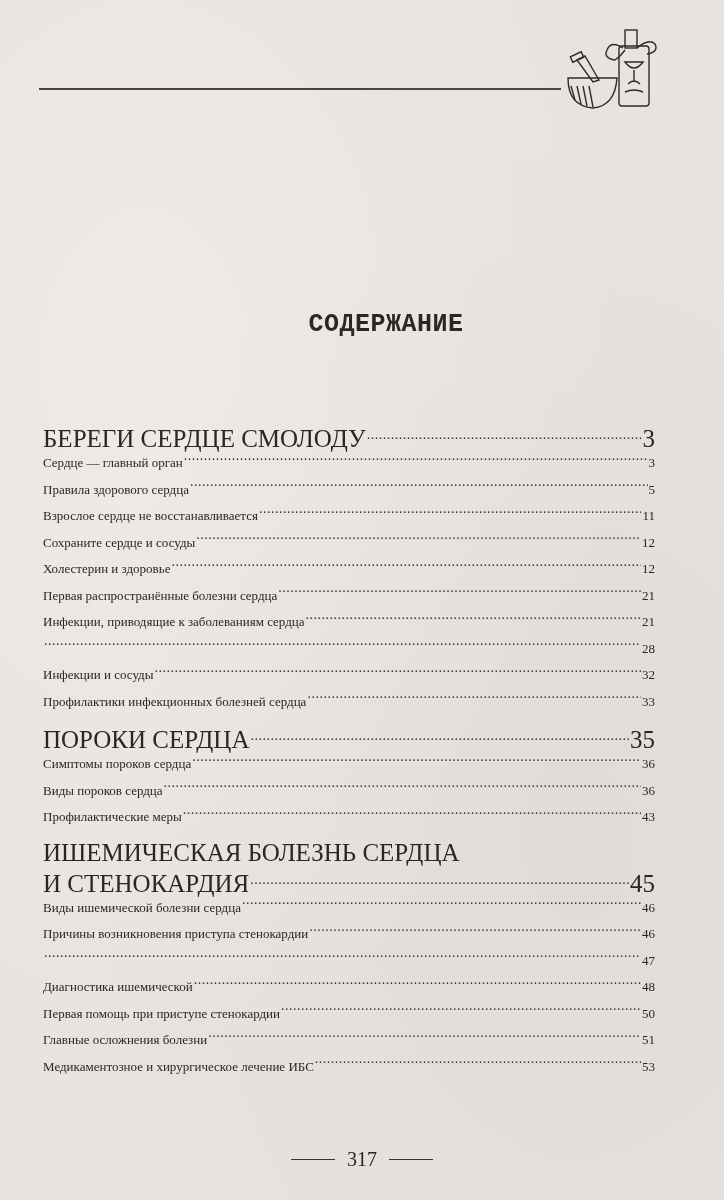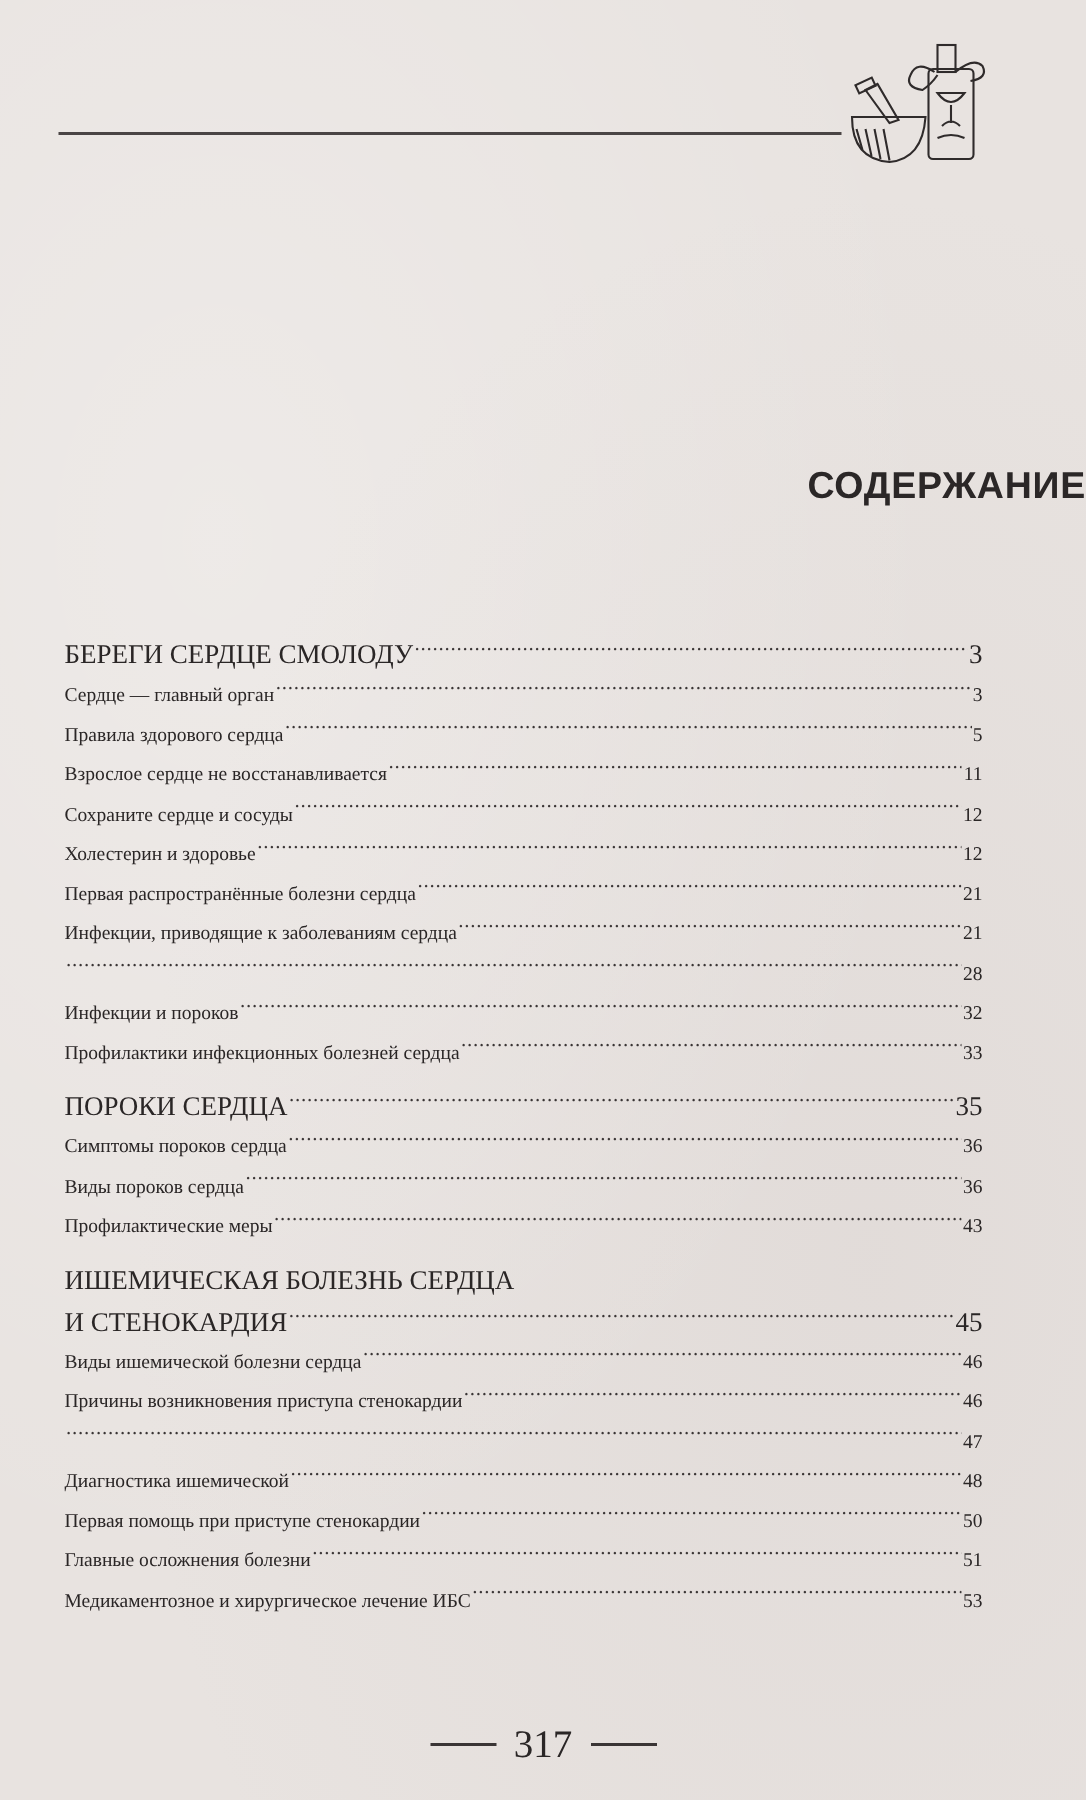--- a/index.html
+++ b/index.html
@@ -19,50 +19,50 @@
   }
   .header-rule {
     position: absolute; left: 39px; top: 88px; width: 522px; height: 2px;
     background: #4a4545;
   }
   .mortar-icon {
     position: absolute; left: 563px; top: 20px; width: 120px; height: 90px;
   }
   .title {
     position: absolute; left: 0; right: 0; top: 310px;
-    text-align: right;
-    font-family: Liberation Sans, sans-serif;
+    text-align: center;
+    font-family: Liberation Mono, monospace;
     font-weight: bold; font-size: 25px; letter-spacing: 0.5px;
     color: #2b2727;
     margin-left: 48px;
   }
   .toc { position: absolute; left: 43px; width: 612px; top: 422px; }
   .row {
     display: flex; align-items: baseline;
     font-size: 13px; line-height: 26.5px; height: 26.5px;
     white-space: nowrap;
   }
-  .row.section { font-size: 18px; line-height: 28px; height: 28px; text-align: center; }
+  .row.section { font-size: 25px; line-height: 28px; height: 28px; text-align: center; }
   .row.section.first { margin-top: 0; }
   .row.section.gap { margin-top: 8px; }
   .row .label { flex: 0 0 auto; }
   .row .dots {
     flex: 1 1 auto; overflow: hidden; margin: 0 1px;
     position: relative; height: 1em;
   }
   .row .dots::after {
     content: "................................................................................................................................................................................";
     position: absolute; left: 0; bottom: -2px; letter-spacing: 0.5px;
     font-size: 14px; color: #3a3535;
   }
   .row .page-num { flex: 0 0 auto; }
   .footer {
     position: absolute; top: 1148px; left: 0; right: 0;
     display: flex; justify-content: center; align-items: center; gap: 12px;
-    font-size: 26px;
+    font-size: 20px;
   }
   .footer .dash { width: 44px; height: 1.5px; background: #3a3535; }
 </style>
 </head>
 <body>
 
 <div class="page">
   <div class="header-rule"></div>
   <svg class="mortar-icon" viewBox="0 0 120 90" fill="none" stroke="#2f2b2b" stroke-width="1.4">
 
@@ -124,21 +124,21 @@
     <div class="row">
         <span class="label">Инфекции, приводящие к заболеваниям сердца</span>
         <span class="dots"></span>
         <span class="page-num">21</span>
       </div>
     <div class="row">
         <span class="dots"></span>
         <span class="page-num">28</span>
       </div>
     <div class="row">
-        <span class="label">Инфекции и пороков</span>
+        <span class="label">Инфекции и сосуды</span>
         <span class="dots"></span>
         <span class="page-num">32</span>
       </div>
     <div class="row">
         <span class="label">Профилактики инфекционных болезней сердца</span>
         <span class="dots"></span>
         <span class="page-num">33</span>
       </div>
 
     <div class="row section gap">

